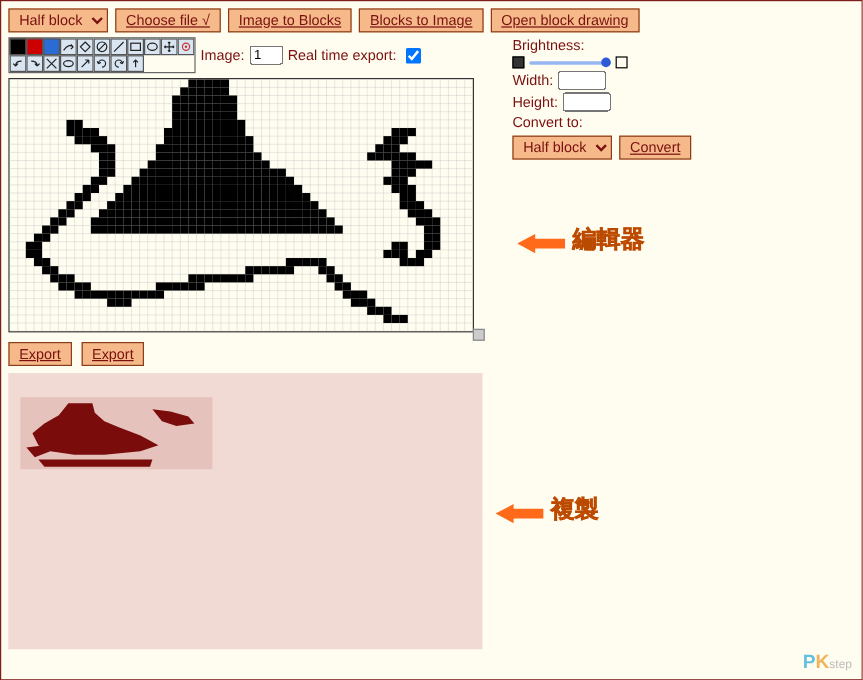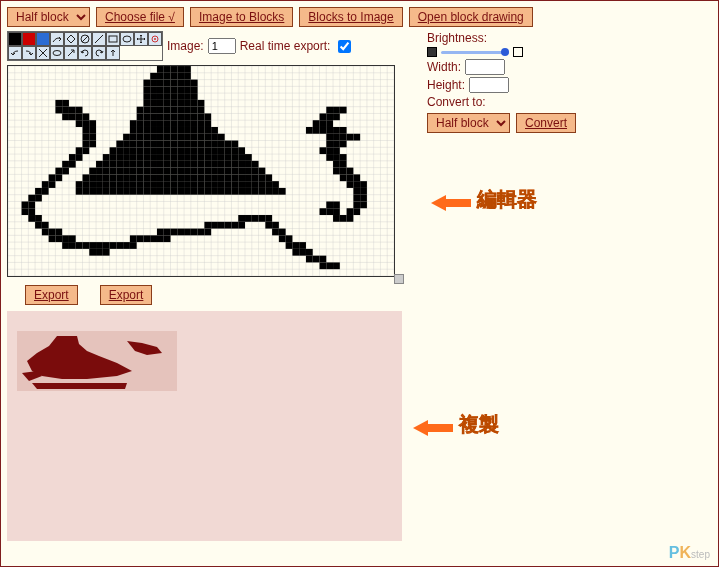--- a/index.html
+++ b/index.html
@@ -20,21 +20,21 @@
   .tool.black { background: #000; }
   .tool.red { background: #c00; }
   .tool.blue { background: #2b6cd4; }
   .label { color: #7a1010; font-size: 12px; }
   .sizeinput { width: 28px; height: 16px; font-size: 11px; }
   .txtinput { width: 40px; height: 16px; font-size: 11px; }
   .chk { vertical-align: middle; }
   .canvas-wrap { margin: 2px 6px 4px 6px; position: relative; width: 388px; height: 212px; border: 1px solid #333; }
   .canvas-wrap .scroll-handle { position: absolute; right: -10px; bottom: -8px; width: 10px; height: 10px; background: #ccc; border: 1px solid #888; }
   .pixcanvas { width: 100%; height: 100%; display: block; }
-  .exportrow { padding: 4px 24px; display: flex; gap: 22px; }
+  .exportrow { padding: 4px 6px; display: flex; gap: 8px; }
   .preview { margin: 2px 6px 6px 6px; width: 395px; height: 230px; background: #f1d9d4; }
   .preview svg { display: block; }
   .rlabel { color: #7a1010; font-size: 12px; }
   .rfield { display: flex; align-items: center; gap: 4px; margin: 2px 0; }
   .slider-row { display: flex; align-items: center; gap: 4px; margin: 2px 0; }
   .bsq { width: 10px; height: 10px; border: 1px solid #000; display: inline-block; }
   .bsq.fill { background: #333; }
   .slider-track { position: relative; width: 68px; height: 10px; }
   .slider-line { position: absolute; top: 4px; left: 0; right: 0; height: 3px; background: #96b6f2; border-radius: 2px; }
   .slider-thumb { position: absolute; top: 1px; width: 8px; height: 8px; border-radius: 50%; background: #2d5bd7; }

